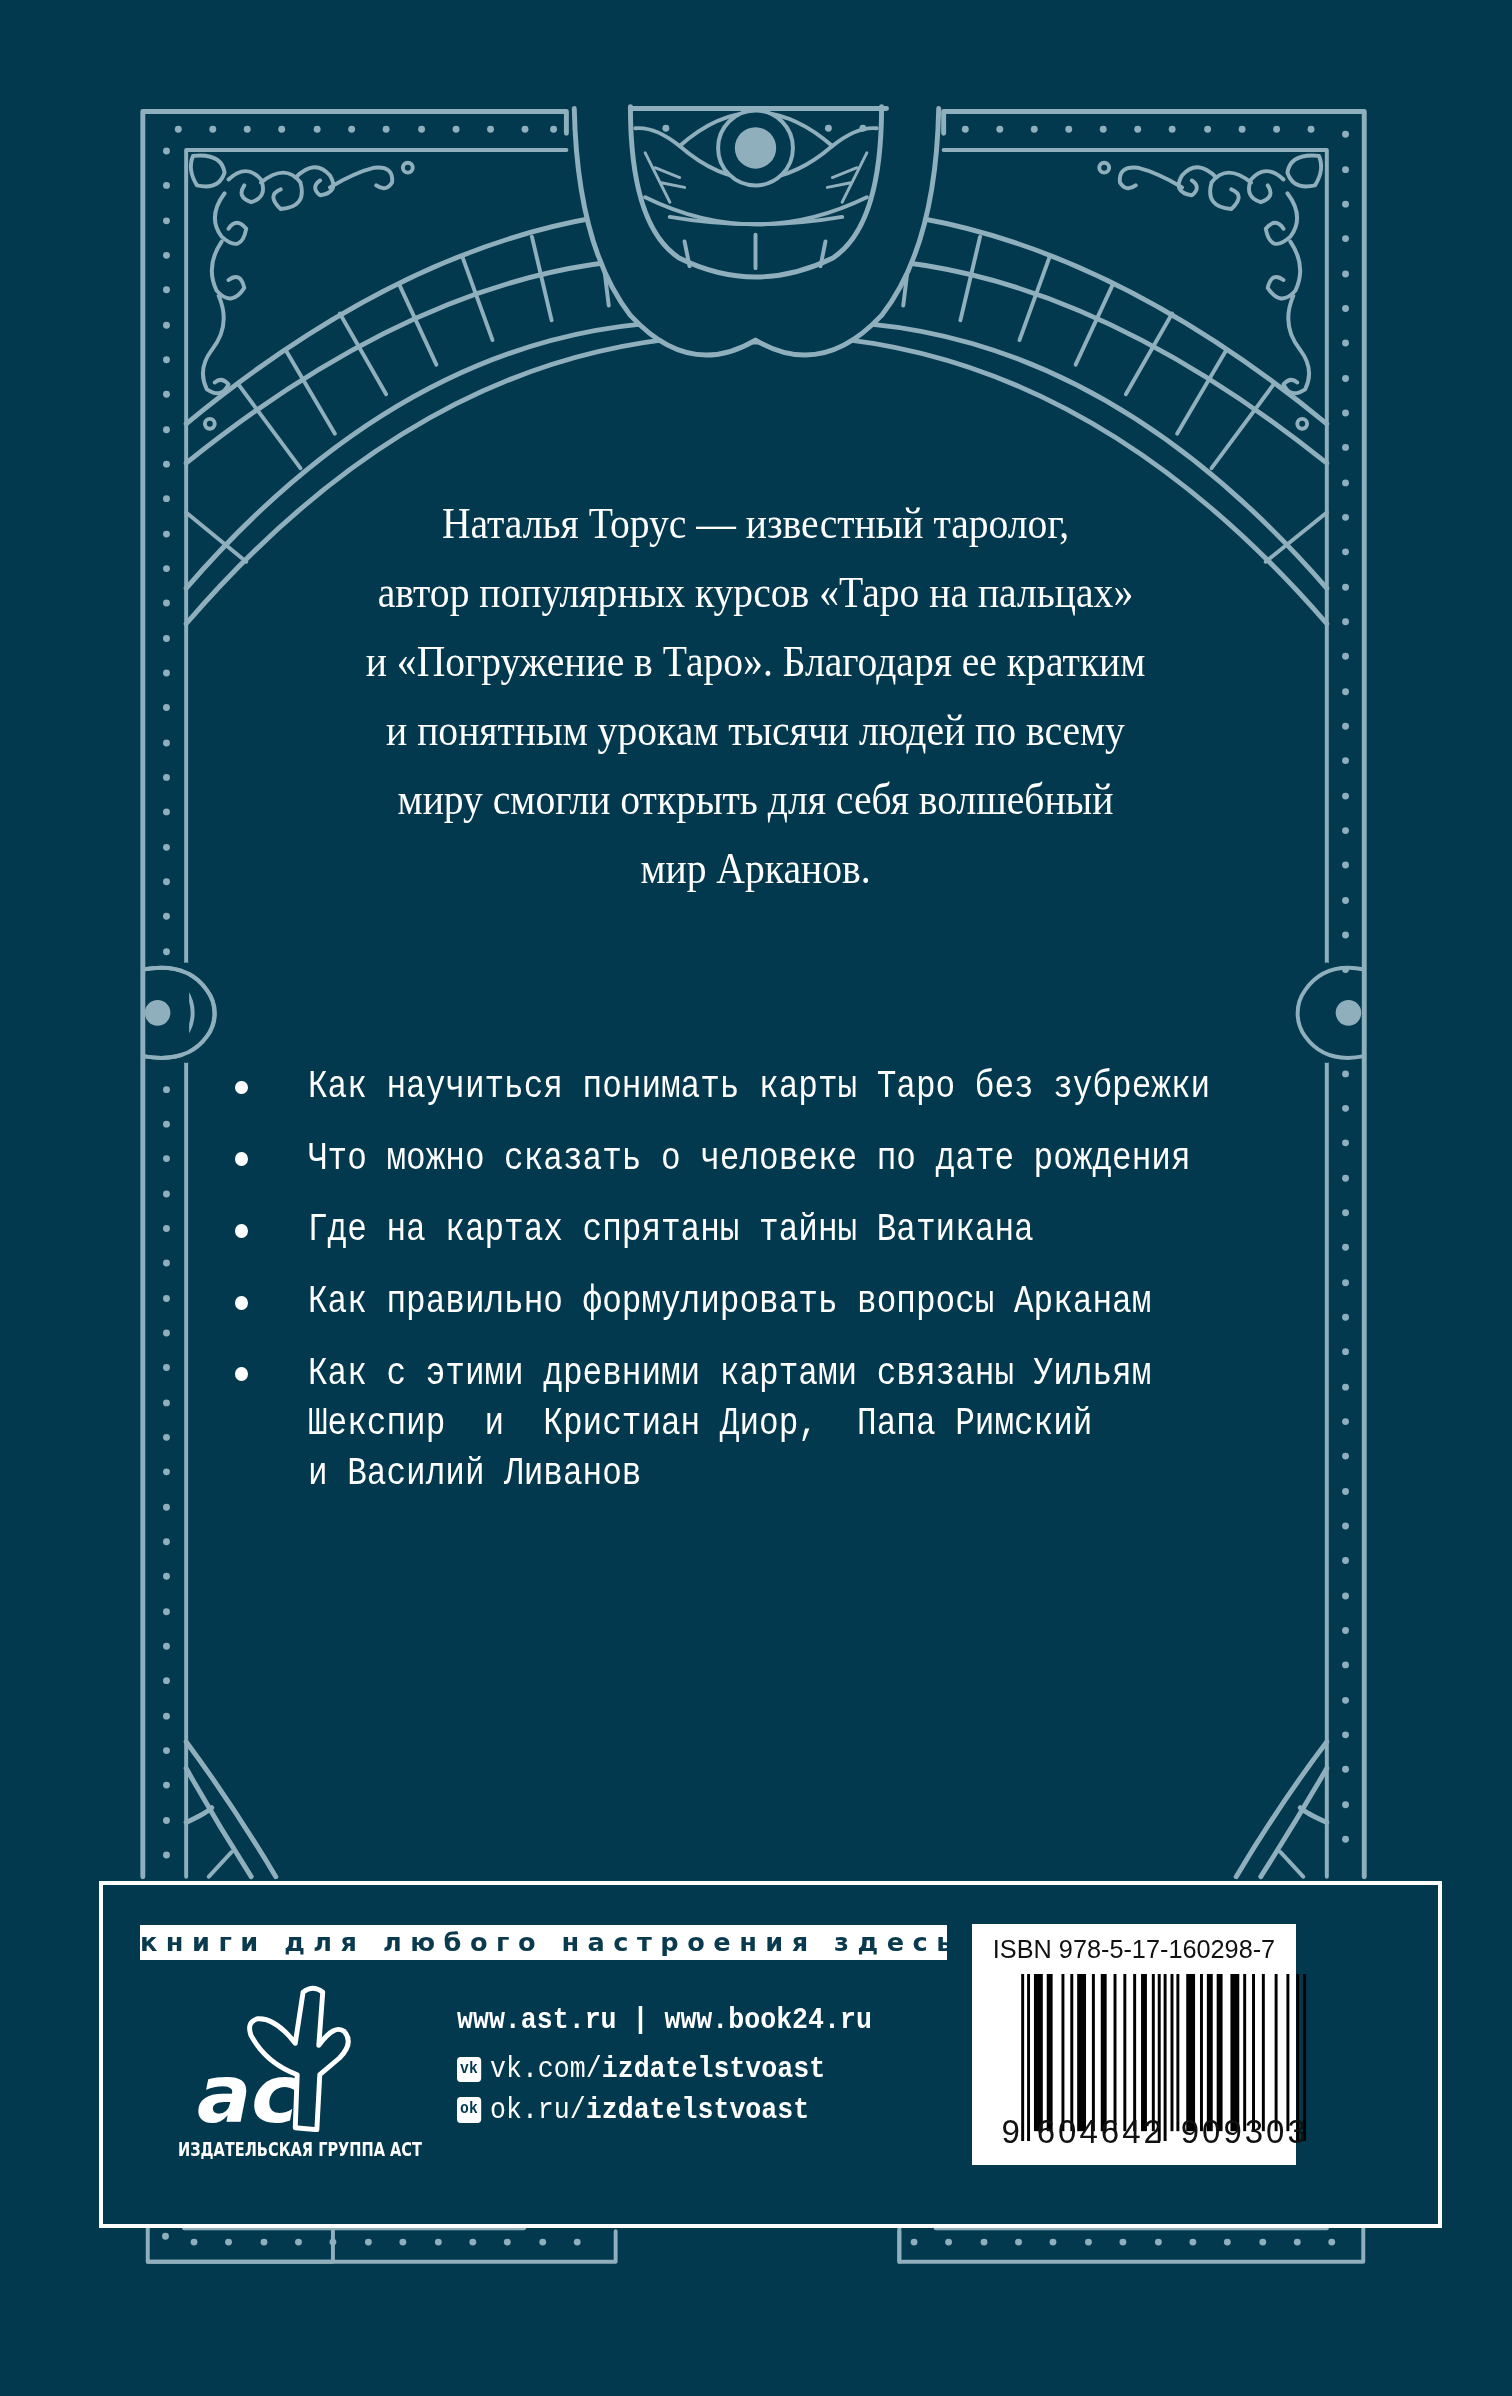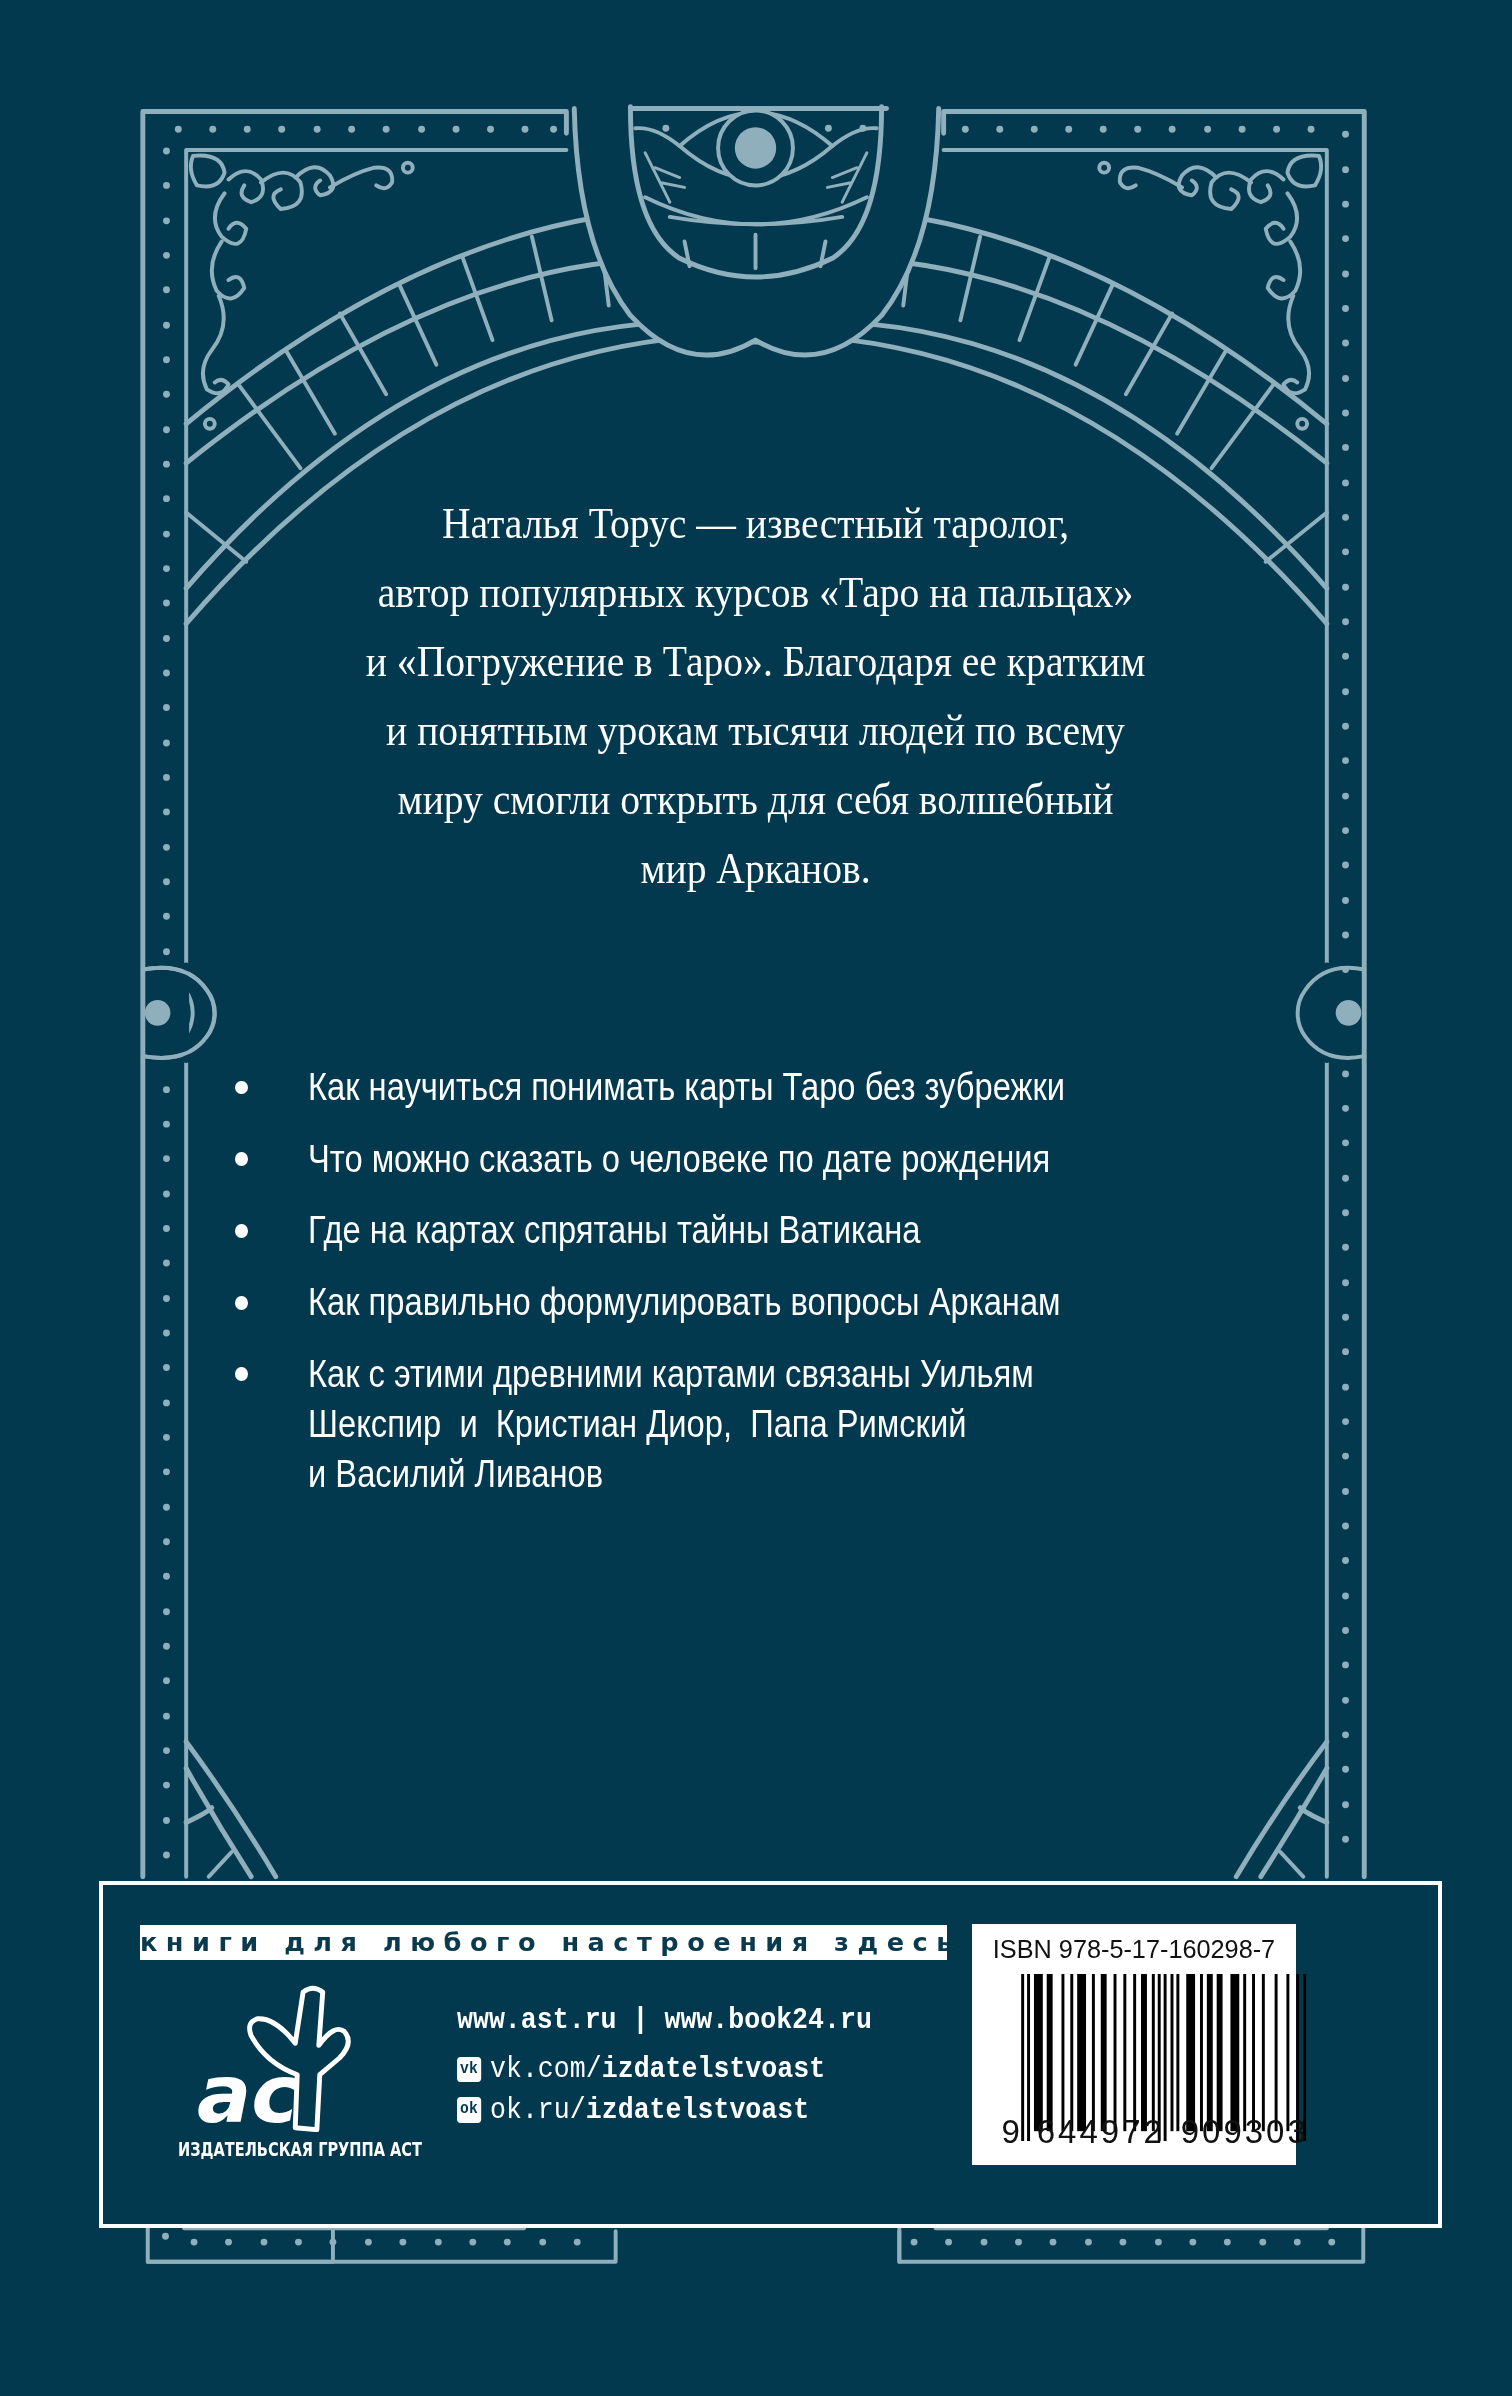--- a/index.html
+++ b/index.html
@@ -13,21 +13,21 @@
     .intro {
       position: absolute; left: 236px; top: 489px; width: 1039px;
       text-align: center; color: #ffffff;
       font-family: "Liberation Serif", serif;
       font-size: 44px; line-height: 69px;
       transform: scaleX(0.9); transform-origin: center top;
     }
     .intro .line { display: block; white-space: nowrap; }
     .bullets {
       position: absolute; left: 225px; top: 1062px; width: 1103px;
-      margin: 0; padding: 0; list-style: none; color: #ffffff;
+      margin: 0; padding: 0; list-style: none; color: #ffffff; font-family: Liberation Mono, monospace;
     }
     .bullets li {
       position: relative; padding-left: 83px; margin-bottom: 21.7px;
       font-size: 38px; line-height: 50px;
     }
     .bullets li .dot {
       position: absolute; left: 9.9px; top: 18.7px;
       width: 12.8px; height: 13.8px; border-radius: 50%; background: #fff;
     }
     .bullets li .txt {
@@ -418,17 +418,17 @@
           <rect x="226" y="0" width="3" height="160"></rect>
         <rect x="235" y="0" width="3" height="160"></rect>
           <rect x="245" y="0" width="3" height="160"></rect>
         <rect x="258" y="0" width="3" height="160"></rect>
           <rect x="270" y="0" width="3" height="160"></rect>
         <rect x="280" y="0" width="3" height="170"></rect>
           <rect x="287" y="0" width="3" height="170"></rect>
       </g>
     </svg>
     <div class="isbn-digits">
-      <span class="first">9</span><span class="gap">644972</span><span>909303</span>
+      <span class="first">9</span><span class="gap">604642</span><span>909303</span>
     </div>
   </div>
 </div>
 
 
 </body></html>

